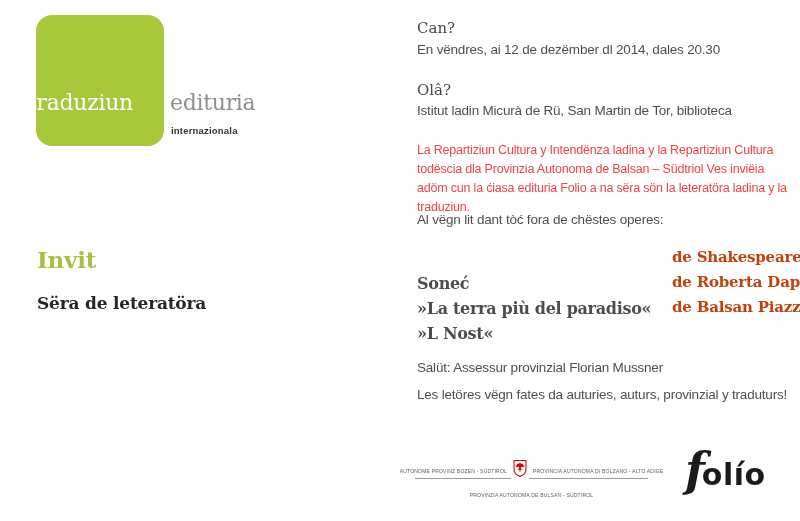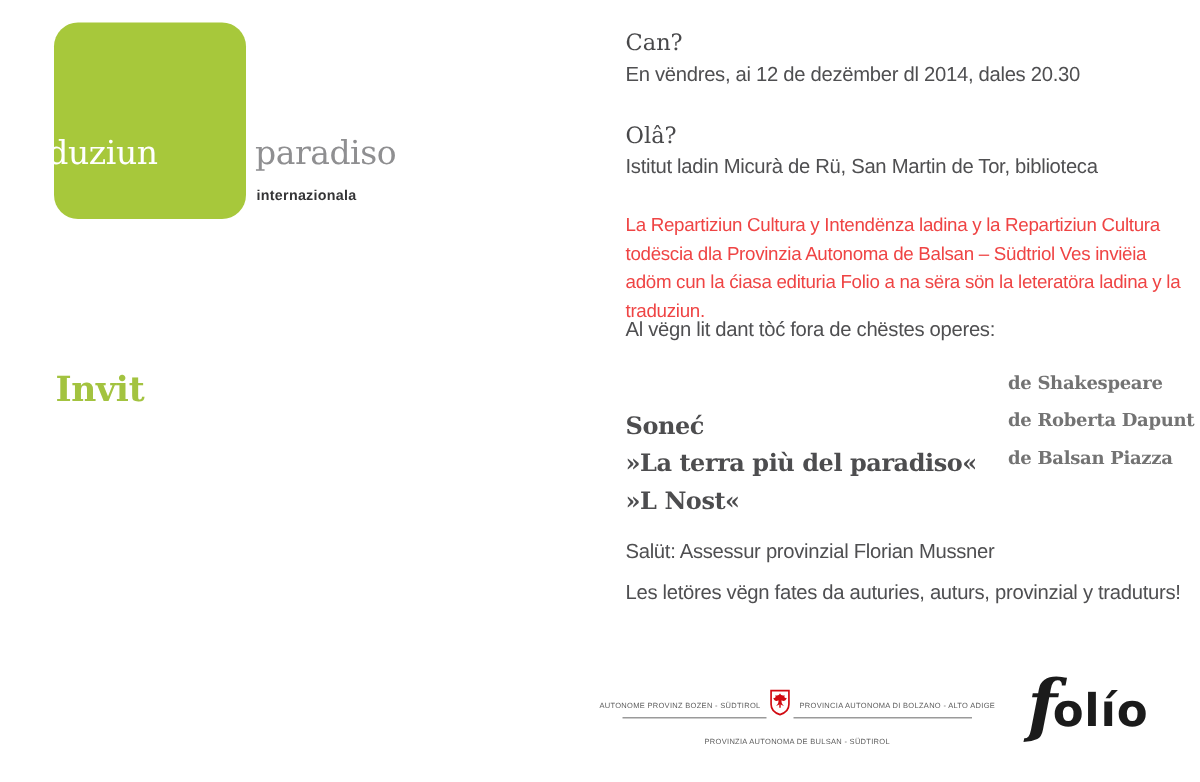--- a/index.html
+++ b/index.html
@@ -7,21 +7,21 @@
     position:relative; width:800px; height:521px; background:#ffffff;
     overflow:hidden; font-family:"Liberation Sans", sans-serif;
   }
 
   
   .logo-square {
     position:absolute; left:36px; top:15px; width:128px; height:131px;
     background:#a7c83b; border-radius:16px;
   }
   .word-primary {
-    position:absolute; left:0; top:90px; width:161px; text-align:left;
+    position:absolute; left:0; top:90px; width:161px; text-align:center;
     font-family:"DejaVu Serif", serif; font-size:22px; color:#ffffff;
     letter-spacing:-0.3px; white-space:nowrap;
   }
   .word-secondary {
     position:absolute; left:170px; top:90px;
     font-family:"DejaVu Serif", serif; font-size:22px; color:#8f8f91;
     letter-spacing:-0.3px; white-space:nowrap;
   }
   .brand-subtitle {
     position:absolute; left:171px; top:125px;
@@ -62,22 +62,22 @@
   .works-intro { top:212px; }
   .works-list { position:absolute; left:0; top:246px; width:380px; }
   .work-row { position:relative; height:25px; }
   .work-title {
     position:absolute; left:0; top:0; white-space:nowrap;
     font-family:"DejaVu Serif", serif; font-weight:bold; font-size:16px;
     color:#4d4d4f; letter-spacing:-0.3px;margin-top:28px;
   }
   .work-author {
     position:absolute; left:255px; top:2px; white-space:nowrap;
-    font-family:"DejaVu Serif", serif; font-weight:bold; font-size:12px;
-    color:#737373; letter-spacing:-0.2px;
+    font-family:"DejaVu Serif", serif; font-weight:bold; font-size:15px;
+    color:#c2410c; letter-spacing:-0.2px;
   }
   .greeting { top:335px;margin-top:25px; }
   .closing  { top:387px; }
 
   
   .province-divider {
     position:absolute; left:415px; top:478px; width:233px;
     border-top:1px solid #9a9a9a; height:0;
   }
   .province-row1 {
@@ -103,24 +103,25 @@
     font-size:30px; margin-top:10px; letter-spacing:0.5px;
   }
 </style>
 </head>
 <body>
 
 <div class="page">
 
   <div class="logo-square"></div>
   <div class="word-primary">traduziun</div>
-  <div class="word-secondary">paradiso</div>
+  <div class="word-secondary">edituria</div>
   <div class="brand-subtitle">internazionala</div>
 
   <div class="invite-title">Invit</div>
+  <div class="invite-subtitle">Sëra de leteratöra</div>
 
   <div class="rcol">
     <div class="slab-label when-label">Can?</div>
     <div class="sans-line when-value">En vëndres, ai 12 de dezëmber dl 2014, dales 20.30</div>
 
     <div class="slab-label where-label">Olâ?</div>
     <div class="sans-line where-value">Istitut ladin Micurà de Rü, San Martin de Tor, biblioteca</div>
 
     <div class="intro-paragraph">La Repartiziun Cultura y Intendënza ladina y la Repartiziun Cultura todëscia dla Provinzia Autonoma de Balsan – Südtriol Ves inviëia adöm cun la ćiasa edituria Folio a na sëra sön la leteratöra ladina y la traduziun.</div>
 

